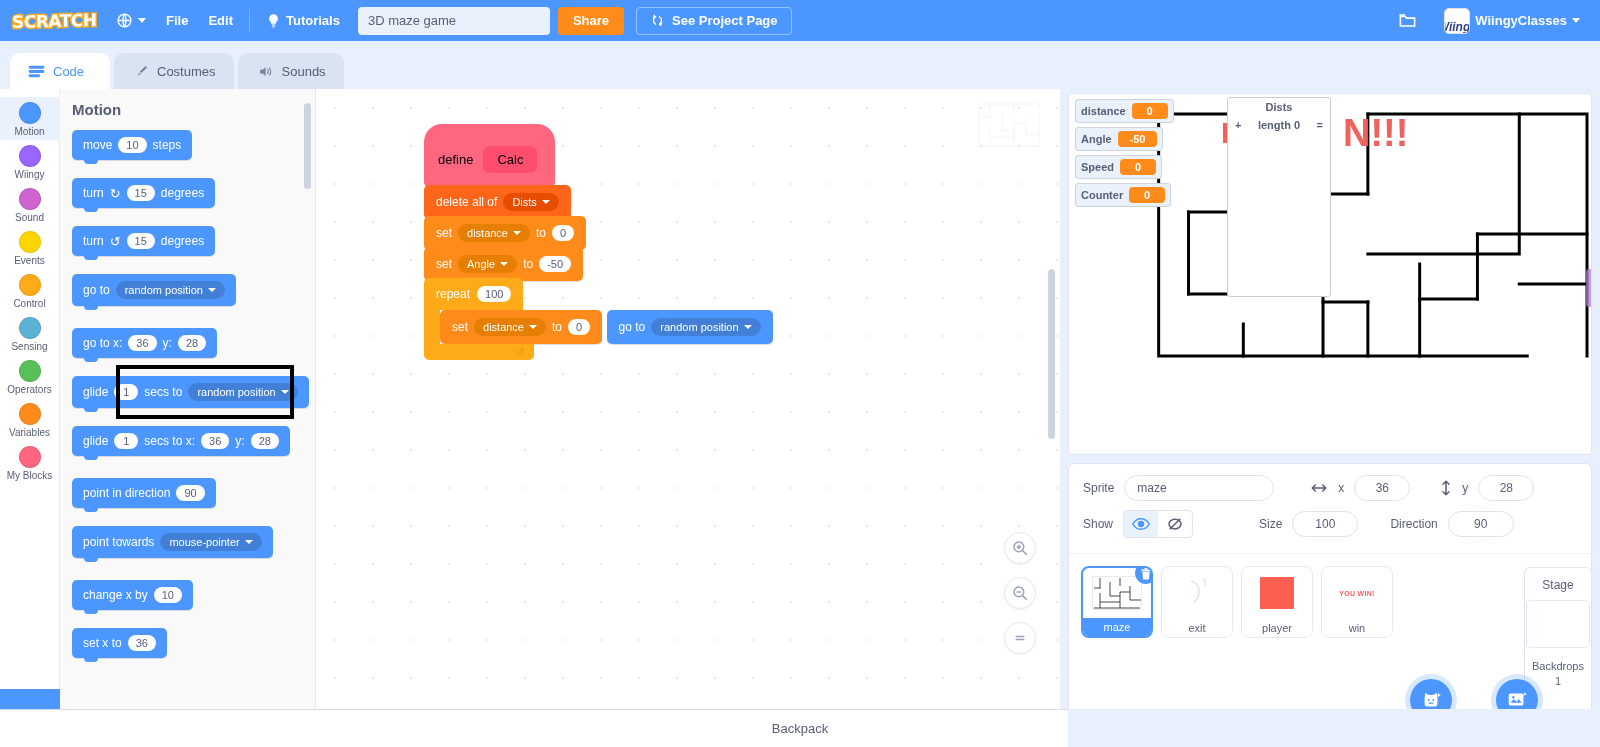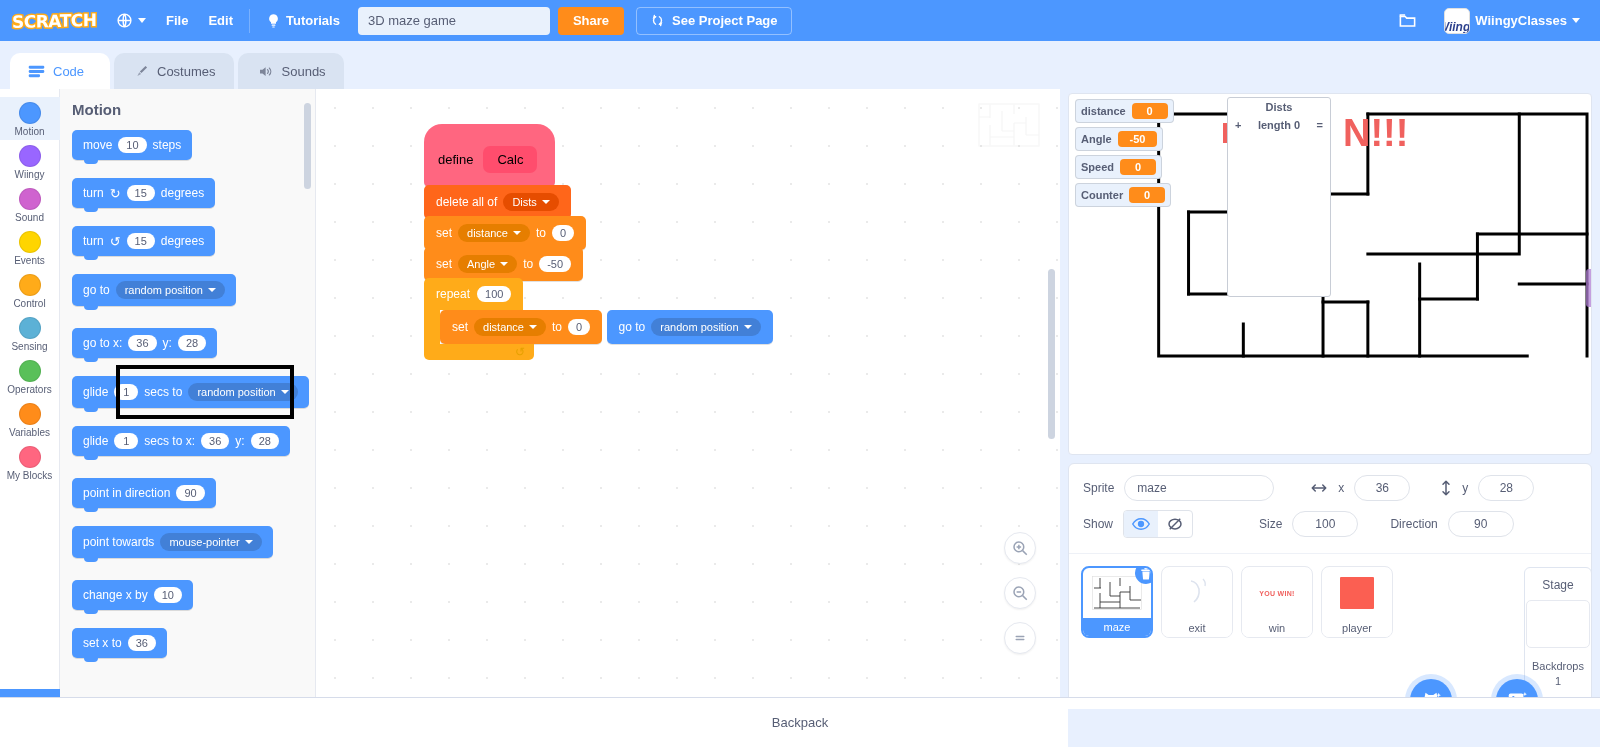--- a/index.html
+++ b/index.html
@@ -290,21 +290,21 @@
   #stagecol .sc-cnt { font-size: 11px; color: #575e75; margin-top: 3px; }
 
   .fab {
     position: absolute; width: 42px; height: 42px; border-radius: 50%;
     background: #4c97ff; display: flex; align-items: center; justify-content: center;
     cursor: pointer; box-shadow: 0 0 0 5px rgba(76,151,255,.22);
   }
 
   
   #backpack {
-    position: absolute; left: 0; right: 0; bottom: 0; height: 50px;
+    position: absolute; left: 0; right: 0; bottom: 0; height: 38px;
     background: #fff; border-top: 1px solid #d6dcea;
     display: flex; align-items: center; justify-content: center;
     font-size: 13px; color: #575e75; cursor: pointer; z-index: 20;
   }
   #bp-mask { position:absolute; left:1068px; right:0; bottom:0; height:38px; background:#e8f0fe; z-index:21; }
 </style>
 </head>
 <body>
 
 <div id="menubar">
@@ -773,30 +773,30 @@
             <svg width="40" height="36" viewBox="0 0 40 36">
               <path d="M14 6 q6 1 8 8 q1 8 -5 13" stroke="#dde3ee" stroke-width="1.6" fill="none"></path>
               <path d="M26 4 q3 3 2 7" stroke="#dde3ee" stroke-width="1.4" fill="none"></path>
             </svg>
           </div>
           <div class="sp-name">exit</div>
         </div>
 
         <div class="sprite-card">
           <div class="sp-thumb">
+            <div style="width:34px; height:32px; background:#fb5f52; border-radius:1px;"></div>
+          </div>
+          <div class="sp-name">player</div>
+        </div>
+
+        <div class="sprite-card">
+          <div class="sp-thumb">
             <span style="color:#f0615e; font-size:7px; font-weight:bold; letter-spacing:.3px;">YOU WIN!</span>
           </div>
           <div class="sp-name">win</div>
-        </div>
-
-        <div class="sprite-card">
-          <div class="sp-thumb">
-            <div style="width:34px; height:32px; background:#fb5f52; border-radius:1px;"></div>
-          </div>
-          <div class="sp-name">player</div>
         </div>
       </div>
     </div>
 
     <div id="stagecol">
       <div class="sc-title">Stage</div>
       <div class="sc-thumb"></div>
       <div class="sc-sub">Backdrops</div>
       <div class="sc-cnt">1</div>
     </div>

